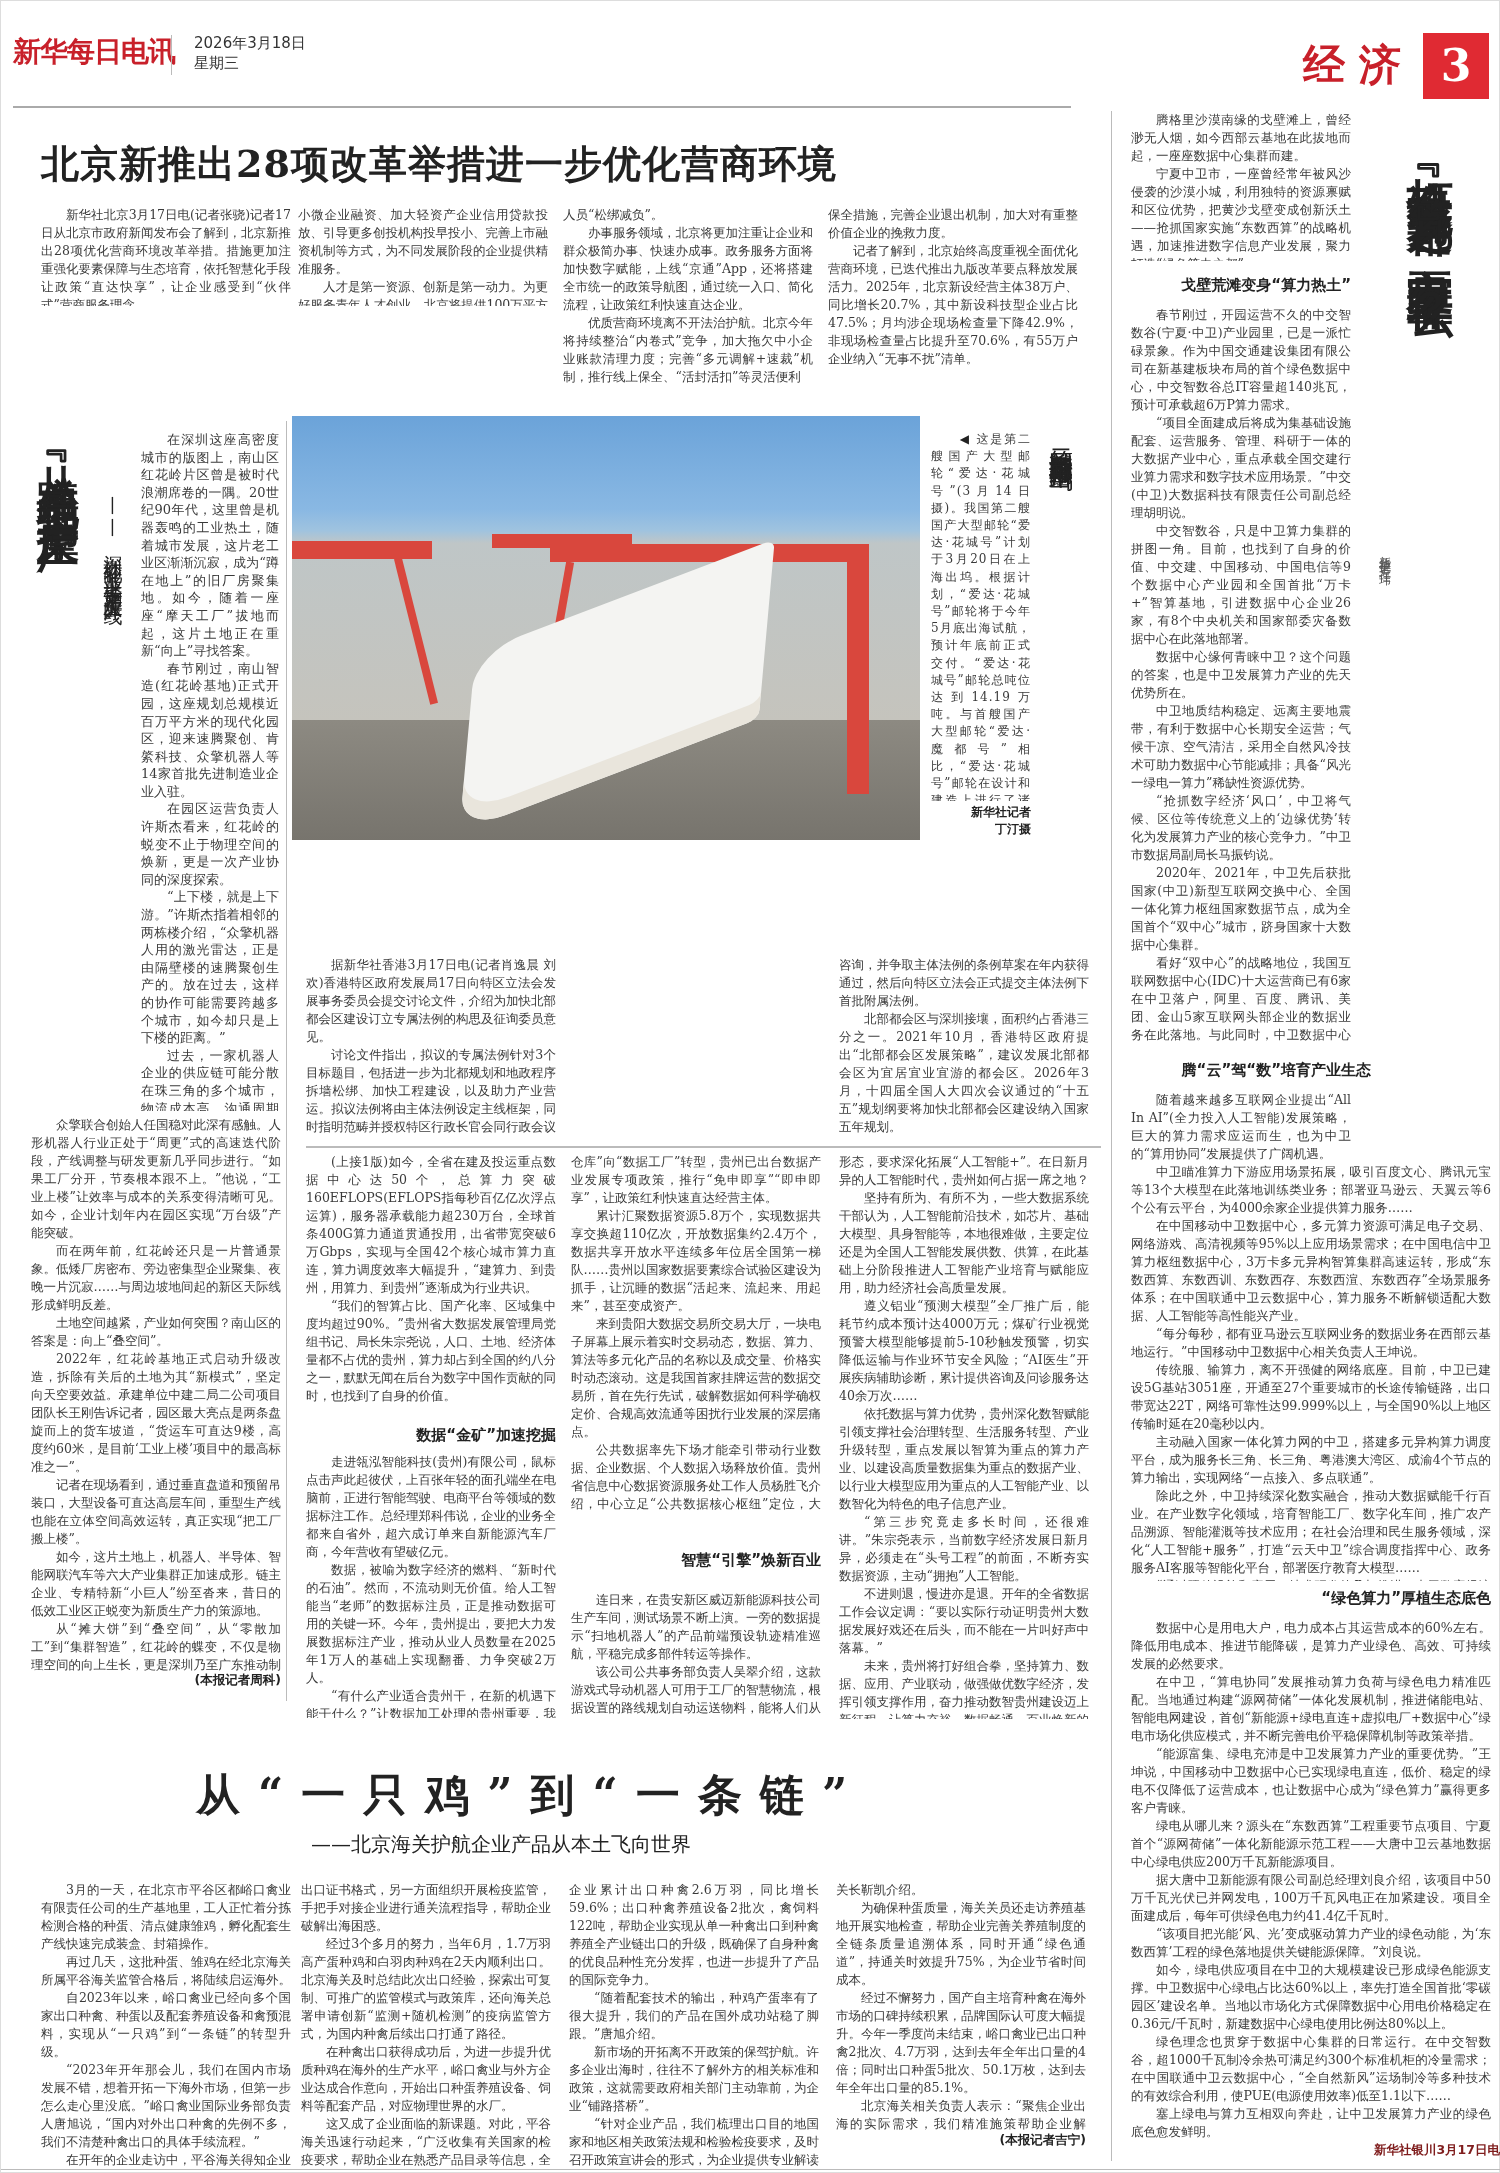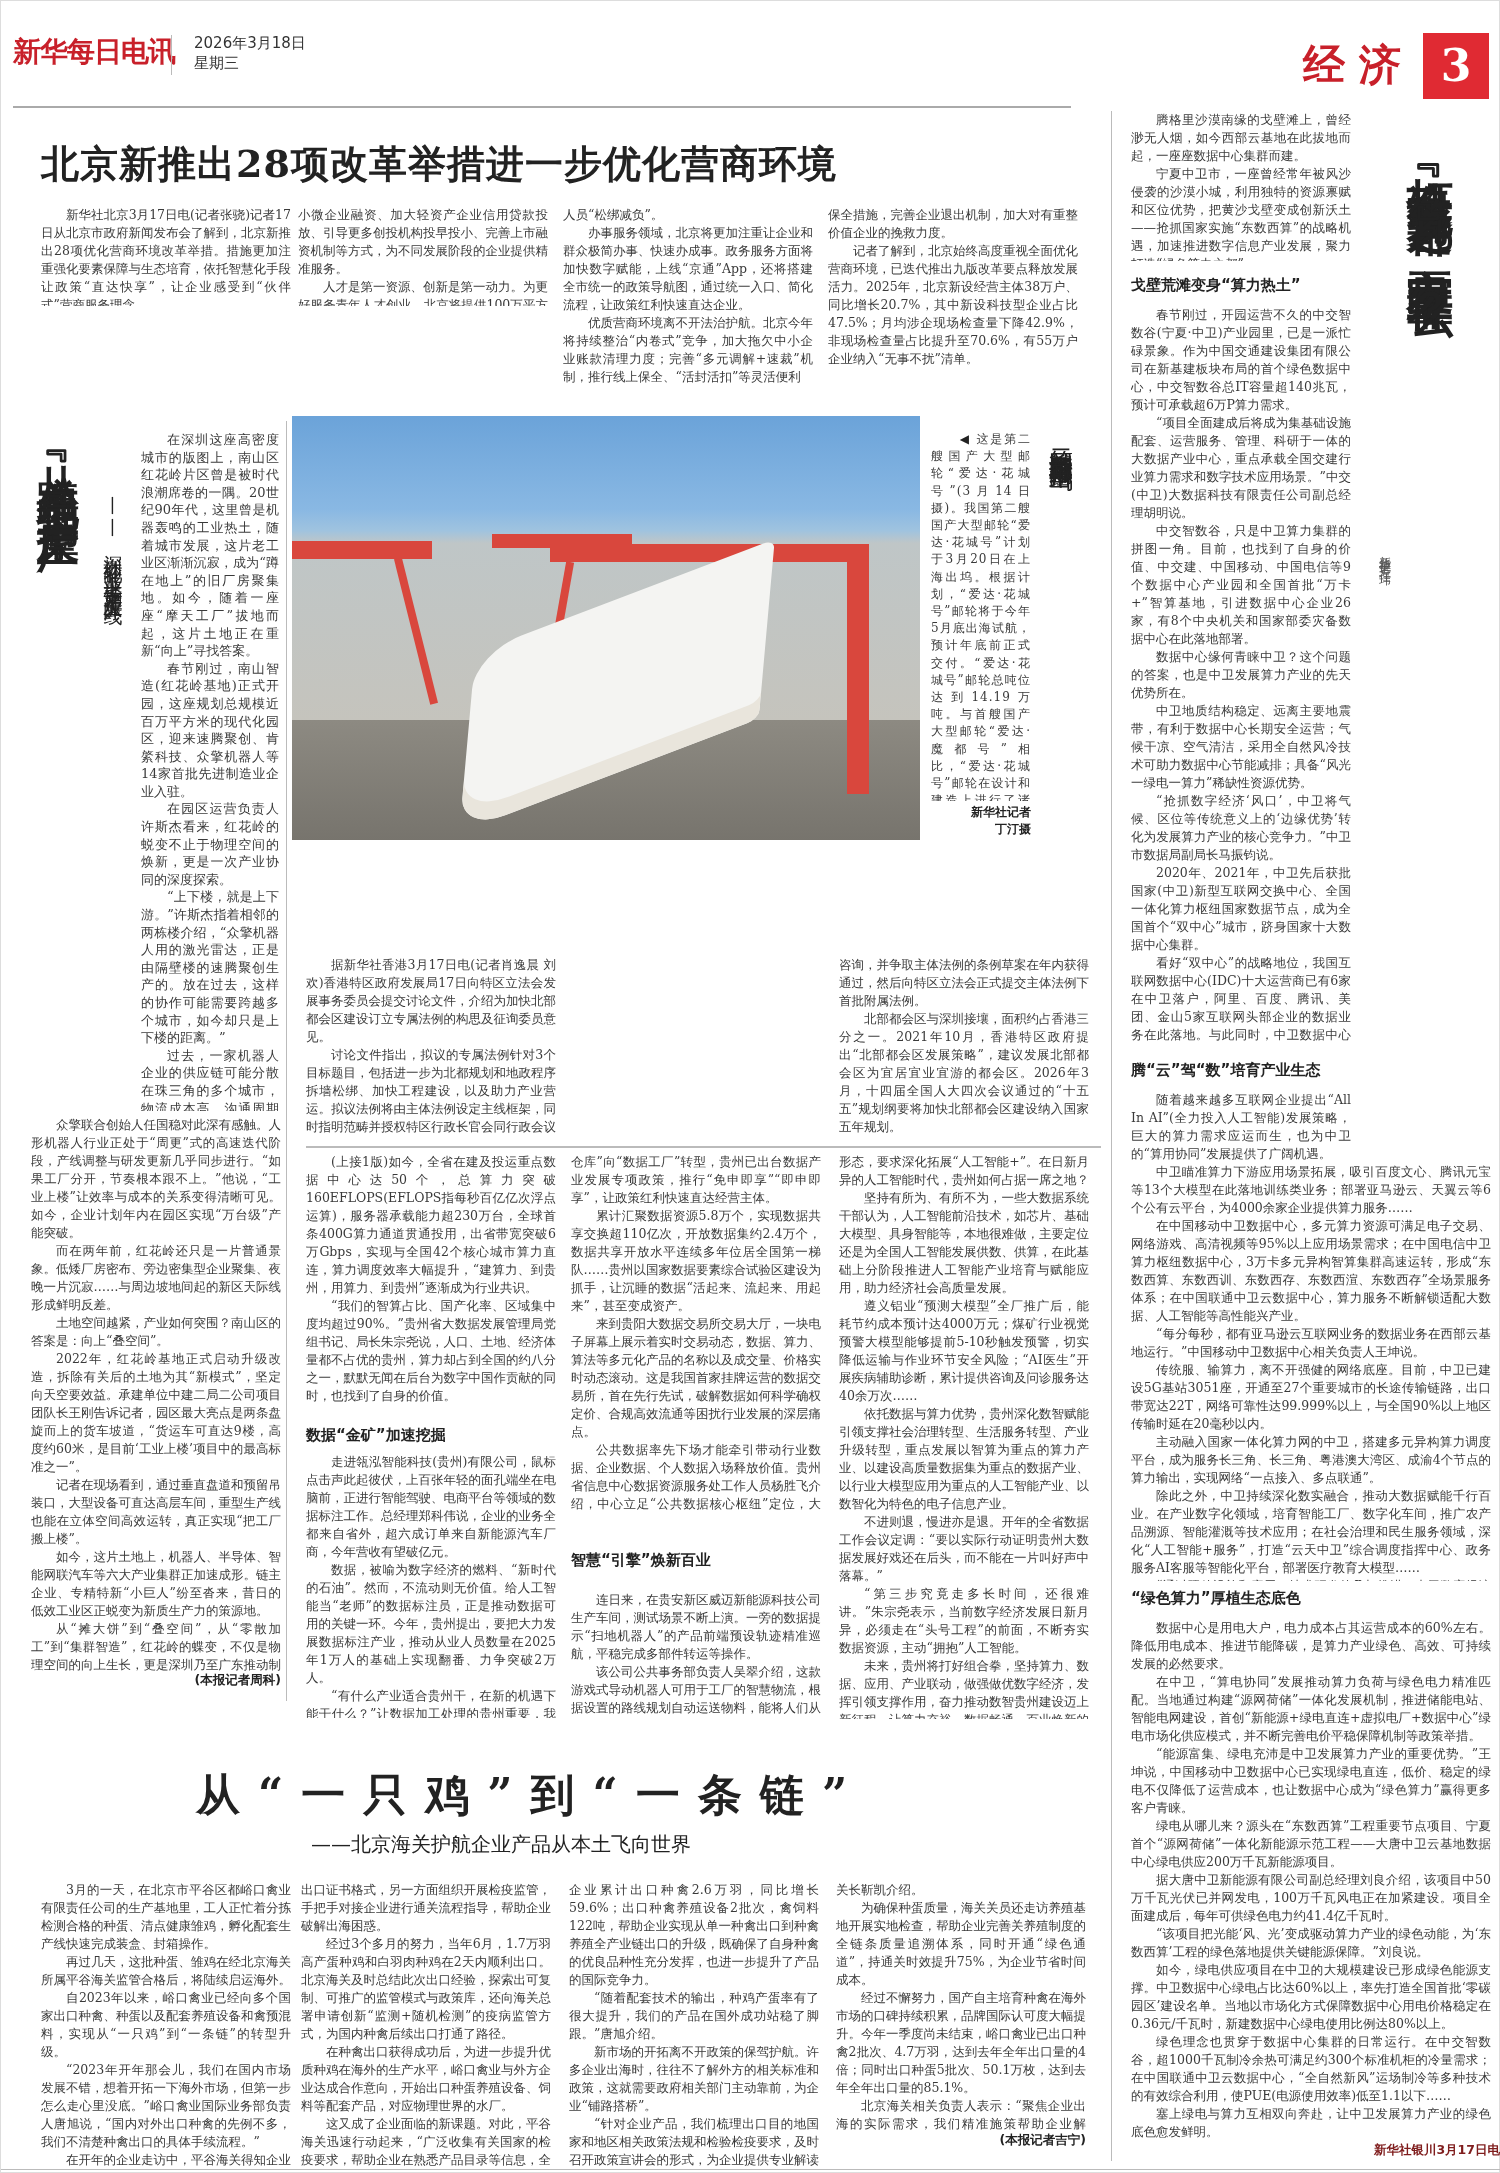--- a/index.html
+++ b/index.html
@@ -9,21 +9,21 @@
 .mast{position:absolute;left:12px;top:32px;width:1476px;height:75px}
 .logo{position:absolute;left:0;top:0;font-family:"DejaVu Serif",serif;font-size:28px;color:#c8202a;font-weight:bold;letter-spacing:-1px}
 .logo-div{position:absolute;left:158px;top:2px;width:1px;height:40px;background:#bbb}
 .date{position:absolute;left:181px;top:0;font-family:"DejaVu Sans",sans-serif;font-size:15px;color:#333;line-height:20px}
 .mast-rule{position:absolute;left:0;top:73px;width:1058px;height:2px;background:#aaa}
 .section{position:absolute;right:74px;top:4px;font-size:42px;font-weight:bold;color:#c8202a;letter-spacing:14px}
 .pagenum{position:absolute;right:0;top:0;width:66px;height:66px;background:#e02a33;color:#fff;font-size:44px;font-weight:bold;text-align:center;line-height:66px;font-family:"DejaVu Serif",serif}
 .h1{position:absolute;font-weight:bold;color:#222;white-space:nowrap}
 .txt{position:absolute;font-size:12.5px;line-height:18px;color:#3a3a3a;text-align:justify;overflow:hidden}
 .txt p{text-indent:2em}
-.sub{position:absolute;font-family:"DejaVu Sans",sans-serif;font-weight:bold;font-size:15px;color:#222;text-align:left}
+.sub{position:absolute;font-family:"DejaVu Sans",sans-serif;font-weight:bold;font-size:15px;color:#222;text-align:right}
 .vt{position:absolute;writing-mode:vertical-rl;font-weight:bold;color:#222}
 .rule{position:absolute;background:#bbb}
 .photo{position:absolute;left:291px;top:415px;width:628px;height:424px;overflow:hidden;background:linear-gradient(#6ba3d9 0%,#89b8e3 22%,#9fc3df 27%,#bfc6c7 30%,#c9c2b6 100%)}
 .crane{position:absolute;background:#d9473d}
 .ship{position:absolute;left:195px;top:170px;width:260px;height:200px;background:#f4f4f2;transform:skewX(-30deg) rotate(-26deg);border-radius:40px 10px 10px 40px;box-shadow:inset 0 -20px 0 #e9e5dc}
 .dock{position:absolute;left:0;bottom:0;width:100%;height:120px;background:linear-gradient(#8d8a82,#77746d)}
 .caption-mark{color:#222}
 .credit{font-family:"DejaVu Sans",sans-serif;font-weight:bold;text-align:right}
 </style>
 </head>
@@ -137,22 +137,22 @@
   <div class="txt" style="left:570px;top:1590px;width:250px;height:128px">
     <p>连日来，在贵安新区威迈新能源科技公司生产车间，测试场景不断上演。一旁的数据提示“扫地机器人”的产品前端预设轨迹精准巡航，平稳完成多部件转运等操作。</p>
     <p>该公司公共事务部负责人吴翠介绍，这款游戏式导动机器人可用于工厂的智慧物流，根据设置的路线规划自动运送物料，能将人们从繁重、重复的搬运工作中解放出来。</p>
 
   </div>
   <div class="txt" style="left:838px;top:1152px;width:250px;height:566px">
     <p style="text-indent:0">形态，要求深化拓展“人工智能+”。在日新月异的人工智能时代，贵州如何占据一席之地？</p>
     <p>坚持有所为、有所不为，一些大数据系统干部认为，人工智能前沿技术，如芯片、基础大模型、具身智能等，本地很难做，主要定位还是为全国人工智能发展供数、供算，在此基础上分阶段推进人工智能产业培育与赋能应用，助力经济社会高质量发展。</p>
     <p>遵义铝业“预测大模型”全厂推广后，能耗节约成本预计达4000万元；煤矿行业视觉预警大模型能够提前5-10秒触发预警，切实降低运输与作业环节安全风险；“AI医生”开展疾病辅助诊断，累计提供咨询及问诊服务达40余万次……</p>
     <p>依托数据与算力优势，贵州深化数智赋能引领支撑社会治理转型、生活服务转型、产业升级转型，重点发展以智算为重点的算力产业、以建设高质量数据集为重点的数据产业、以行业大模型应用为重点的人工智能产业、以数智化为特色的电子信息产业。</p>
+    <p>“第三步究竟走多长时间，还很难讲。”朱宗尧表示，当前数字经济发展日新月异，必须走在“头号工程”的前面，不断夯实数据资源，主动“拥抱”人工智能。</p>
     <p>不进则退，慢进亦是退。开年的全省数据工作会议定调：“要以实际行动证明贵州大数据发展好戏还在后头，而不能在一片叫好声中落幕。”</p>
-    <p>“第三步究竟走多长时间，还很难讲。”朱宗尧表示，当前数字经济发展日新月异，必须走在“头号工程”的前面，不断夯实数据资源，主动“拥抱”人工智能。</p>
     <p>未来，贵州将打好组合拳，坚持算力、数据、应用、产业联动，做强做优数字经济，发挥引领支撑作用，奋力推动数智贵州建设迈上新征程，让算力充裕、数据畅通、百业焕新的产业画卷在黔山秀水间徐徐铺展。</p>
   </div>
 
   <div class="h1" style="left:195px;top:1765px;font-size:44px;letter-spacing:18px">从“一只鸡”到“一条链”</div>
   <div class="h1" style="left:310px;top:1830px;font-size:20px;font-weight:normal;font-family:'DejaVu Sans',sans-serif">——北京海关护航企业产品从本土飞向世界</div>
 
   <div class="txt" style="left:40px;top:1880px;width:250px;height:290px">
     <p>3月的一天，在北京市平谷区都峪口禽业有限责任公司的生产基地里，工人正忙着分拣检测合格的种蛋、清点健康雏鸡，孵化配套生产线快速完成装盒、封箱操作。</p>
     <p>再过几天，这批种蛋、雏鸡在经北京海关所属平谷海关监管合格后，将陆续启运海外。</p>
     <p>自2023年以来，峪口禽业已经向多个国家出口种禽、种蛋以及配套养殖设备和禽预混料，实现从“一只鸡”到“一条链”的转型升级。</p>

